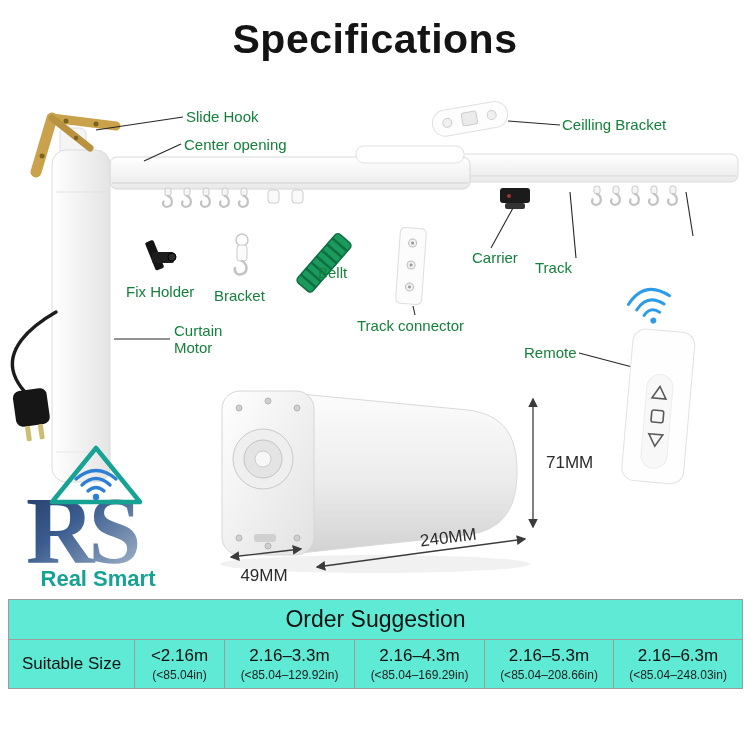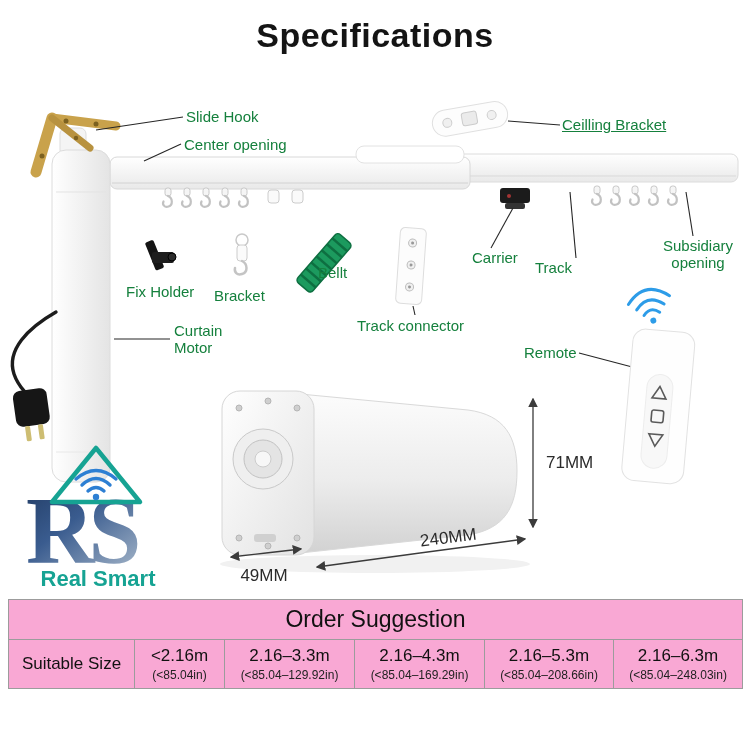--- a/index.html
+++ b/index.html
@@ -2,38 +2,38 @@
 <html><head>
 <meta charset="utf-8">
 <style>
   html,body { margin:0; padding:0; background:#fff; }
   .page {
     position:relative; width:750px; height:750px; background:#ffffff;
     font-family:"Liberation Sans", sans-serif; overflow:hidden;
   }
   .title {
     position:absolute; top:16px; left:0; width:100%;
-    text-align:center; font-size:34px; font-weight:700; color:#141414;
+    text-align:center; font-size:41px; font-weight:700; color:#141414;
     letter-spacing:0.5px; z-index:3;
   }
   svg.diagram { position:absolute; left:0; top:0; z-index:1; }
   svg.logo { position:absolute; left:14px; top:438px; z-index:2; }
   .lbl {
     position:absolute; font-size:15px; color:#15803d; z-index:4;
     white-space:nowrap; line-height:17px;
   }
   .lbl.two { white-space:normal; }
   .lbl.ctr { text-align:center; }
   table.order {
     position:absolute; left:8px; top:599px; width:734px; z-index:3;
     border-collapse:collapse; table-layout:fixed; background:#fff;
   }
   table.order td {
     border:1px solid #9c9c9c; text-align:center; color:#111;
-    background:#f9a8d4; padding:6px 2px; vertical-align:middle;
+    background:#5eead4; padding:6px 2px; vertical-align:middle;
   }
   td.t-title { font-size:23px; padding:8px 0; font-weight:400; color:#222; }
   td.rh { text-align:left; padding-left:10px; font-size:17px; }
   td.val { font-size:17px; }
   .sub { font-size:12px; margin-top:2px; color:#222;text-align:center; }
 </style>
 </head>
 <body>
 
 <div class="page">
@@ -233,31 +233,27 @@
       <circle cx="82" cy="59" r="3.2" fill="#2d7fd3"></circle>
       <path d="M74,53 Q82,46 90,53" fill="none" stroke="#2d7fd3" stroke-width="3.4" stroke-linecap="round"></path>
       <path d="M68,47 Q82,34 96,47" fill="none" stroke="#2d7fd3" stroke-width="3.4" stroke-linecap="round"></path>
       <path d="M62,41 Q82,24 102,41" fill="none" stroke="#2d7fd3" stroke-width="3.4" stroke-linecap="round"></path>
     </g>
     <text x="84" y="148" font-size="22" font-weight="bold" text-anchor="middle" font-family="'Liberation Sans', sans-serif" fill="#16a393">Real Smart</text>
   </svg>
 
   <div class="lbl" style="left:186px; top:108px;">Slide Hook</div>
   <div class="lbl" style="left:184px; top:136px;">Center opening</div>
-  <div class="lbl" style="left:562px; top:116px;text-decoration:underline;">Ceilling Bracket</div>
+  <div class="lbl" style="left:562px; top:116px;">Ceilling Bracket</div>
   <div class="lbl" style="left:126px; top:283px;">Fix Holder</div>
   <div class="lbl" style="left:214px; top:287px;">Bracket</div>
   <div class="lbl" style="left:318px; top:264px;">Bellt</div>
   <div class="lbl" style="left:357px; top:317px;">Track connector</div>
   <div class="lbl" style="left:472px; top:249px;">Carrier</div>
   <div class="lbl" style="left:535px; top:259px;">Track</div>
-  <div class="lbl two ctr" style="left:650px; top:237px; width:96px;">
-    <div>Subsidiary</div>
-    <div>opening</div>
-  </div>
   <div class="lbl two" style="left:174px; top:322px;">
     <div>Curtain</div>
     <div>Motor</div>
   </div>
   <div class="lbl" style="left:524px; top:344px;">Remote</div>
 
   <table class="order">
     <colgroup>
       <col style="width:126px">
         <col style="width:90px">

